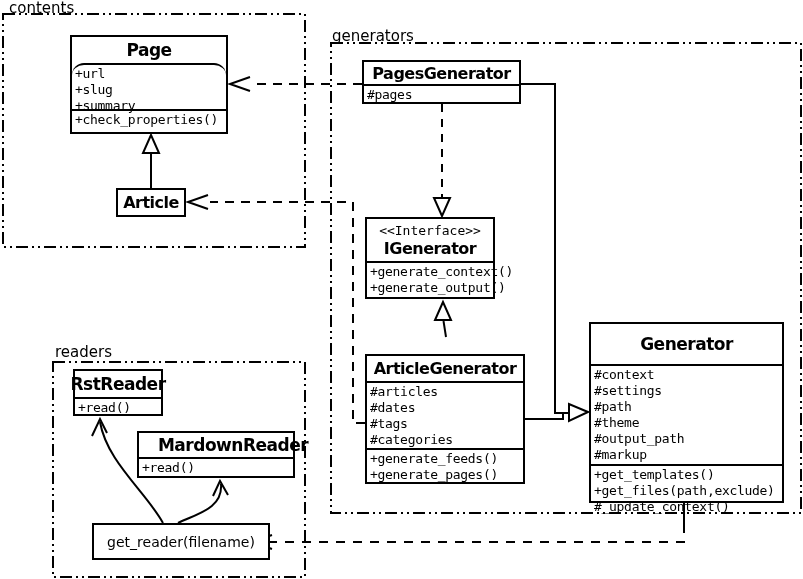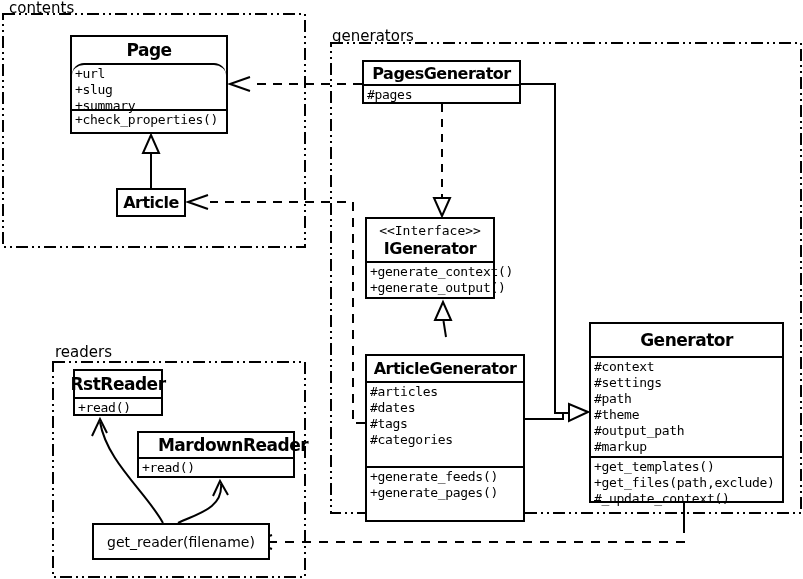--- a/index.html
+++ b/index.html
@@ -113,36 +113,36 @@
     <div class="cmp hdr" style="height:43px;">
       <div class="stereo">&lt;&lt;Interface&gt;&gt;</div>
       <div class="ttl">IGenerator</div>
     </div>
     <div class="cmp mono-lines">
       <div>+generate_context()</div>
       <div>+generate_output()</div>
     </div>
   </div>
 
-  <div class="uml-class" style="left:365px;top:354px;width:160px;height:168px;">
+  <div class="uml-class" style="left:365px;top:354px;width:160px;height:130px;">
     <div class="cmp ttl" style="height:25px;">ArticleGenerator</div>
     <div class="cmp mono-lines" style="height:67px;">
       <div>#articles</div>
       <div>#dates</div>
       <div>#tags</div>
       <div>#categories</div>
     </div>
     <div class="cmp mono-lines">
       <div>+generate_feeds()</div>
       <div>+generate_pages()</div>
     </div>
   </div>
 
   <div class="uml-class" style="left:589px;top:322px;width:195px;height:181px;">
-    <div class="cmp ttl" style="height:32px;font-size:17px;">Generator</div>
+    <div class="cmp ttl" style="height:40px;font-size:17px;">Generator</div>
     <div class="cmp mono-lines" style="height:100px;">
       <div>#context</div>
       <div>#settings</div>
       <div>#path</div>
       <div>#theme</div>
       <div>#output_path</div>
       <div>#markup</div>
     </div>
     <div class="cmp mono-lines">
       <div>+get_templates()</div>

